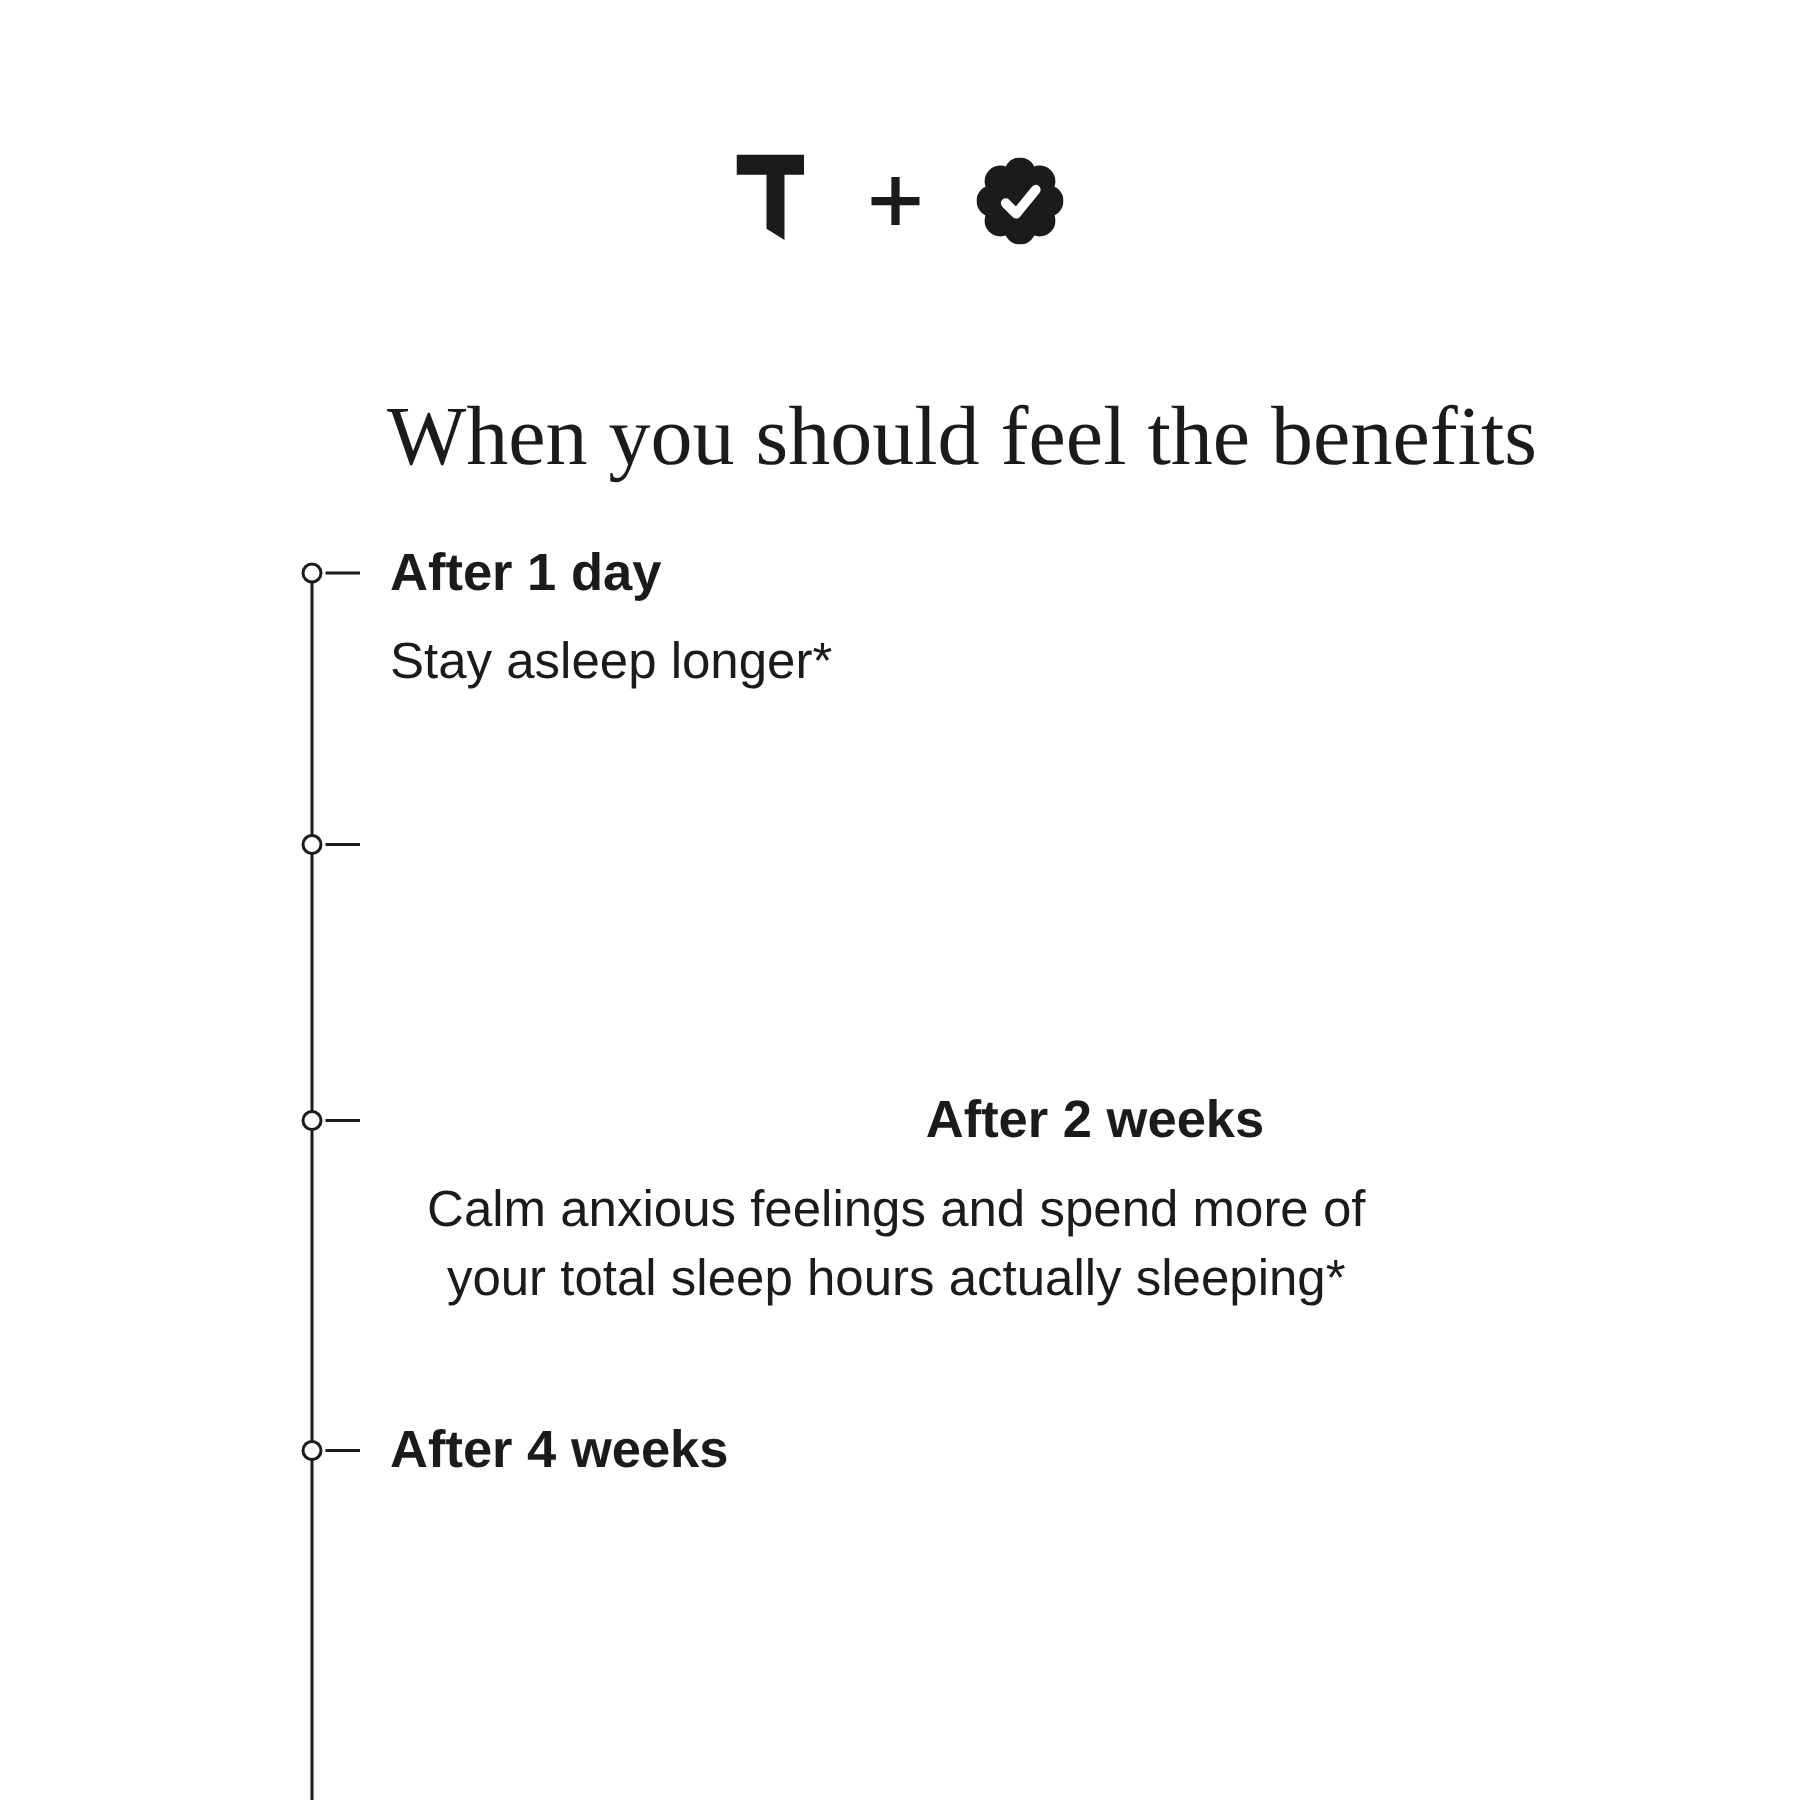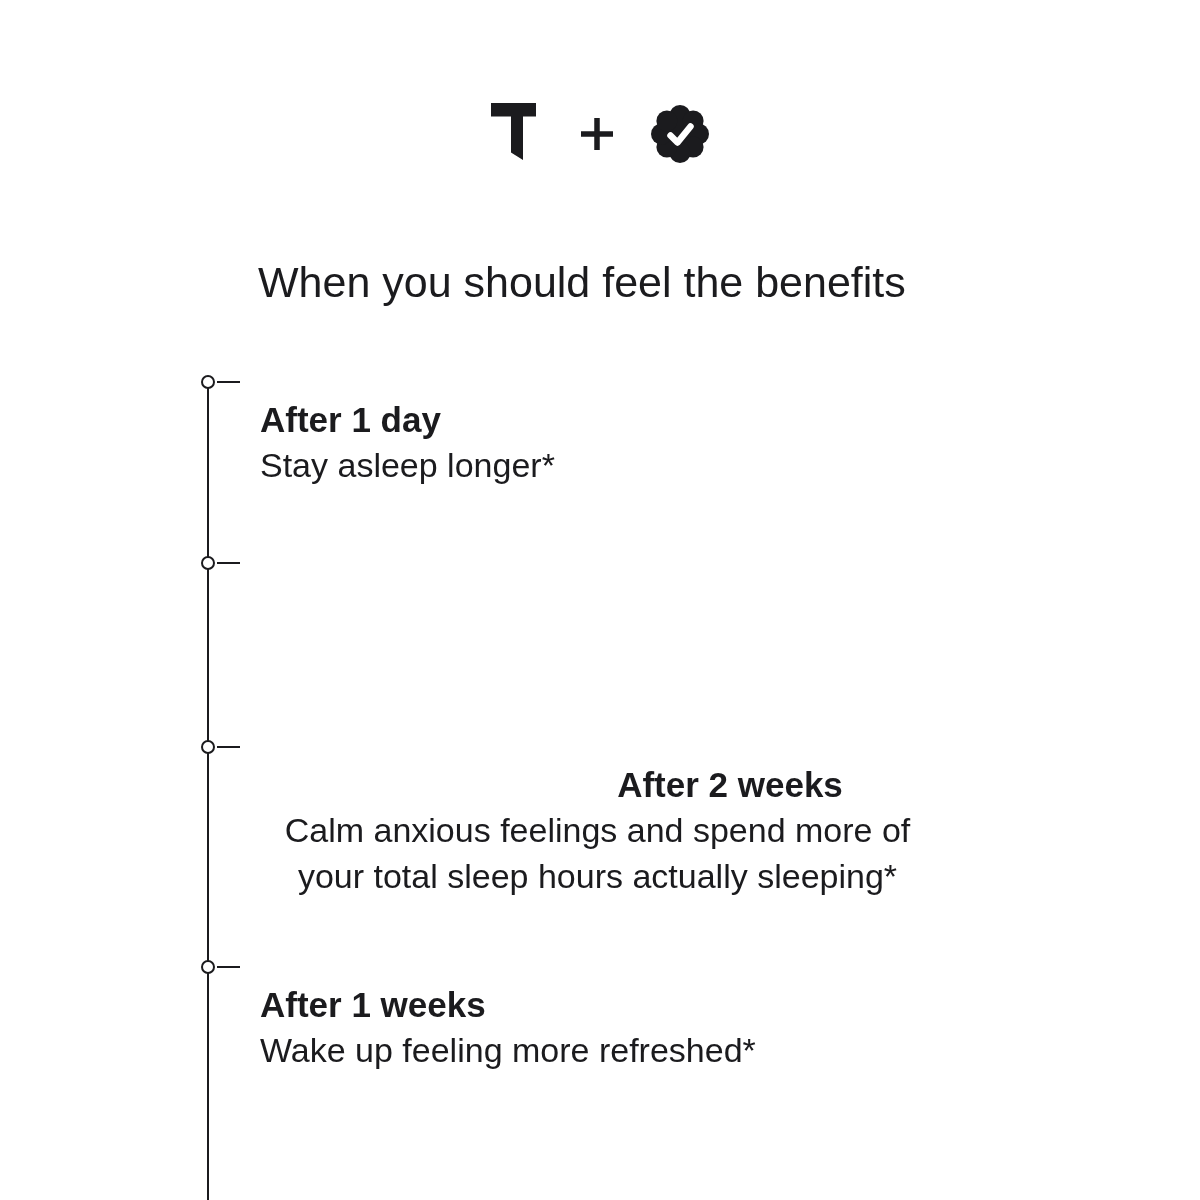--- a/index.html
+++ b/index.html
@@ -36,26 +36,27 @@
   .brand-badge {
     position: absolute;
     left: 160px;
     top: 2px;
   }
   
   .page-title {
     position: absolute;
     left: 258px;
     top: 225px;
-    font-size: 43px;
+    font-size: 56px;
     font-weight: 400;
     line-height: 56px;
     letter-spacing: 0;
     white-space: nowrap;
     color: #1b1b1e;
+    font-family: Liberation Serif, serif;
   }
   
   .timeline-line {
     position: absolute;
     left: 207px;
     top: 382px;
     width: 2px;
     height: 818px;
     background: #1b1b1e;
   }
@@ -86,24 +87,23 @@
     top: 21px;
     width: 23px;
     height: 2px;
     background: #1b1b1e;
   }
   .tl-heading {
     font-size: 35px;
     font-weight: 700;
     line-height: 44px;
     color: #1b1b1e;
-    margin-top: 38px;
   }
   .tl-body {
-    margin-top: 0;
+    margin-top: 14px;
     max-width: 675px;
     font-size: 34px;
     font-weight: 400;
     line-height: 46px;
     color: #1b1b1e;
   }
   .ico { display: block; }
 </style>
 </head>
 <body>
@@ -156,15 +156,14 @@
 <div class="tl-item tl-item-3">
   <span class="tl-marker"></span>
   <span class="tl-dash"></span>
   <div class="tl-heading">After 2 weeks</div>
   <div class="tl-body">Calm anxious feelings and spend more of your total sleep hours actually sleeping*</div>
 </div>
 
 <div class="tl-item tl-item-4">
   <span class="tl-marker"></span>
   <span class="tl-dash"></span>
-  <div class="tl-heading">After 1 weeks</div>
-  <div class="tl-body">Wake up feeling more refreshed*</div>
+  <div class="tl-heading">After 4 weeks</div>
 </div>
 
 </body></html>

